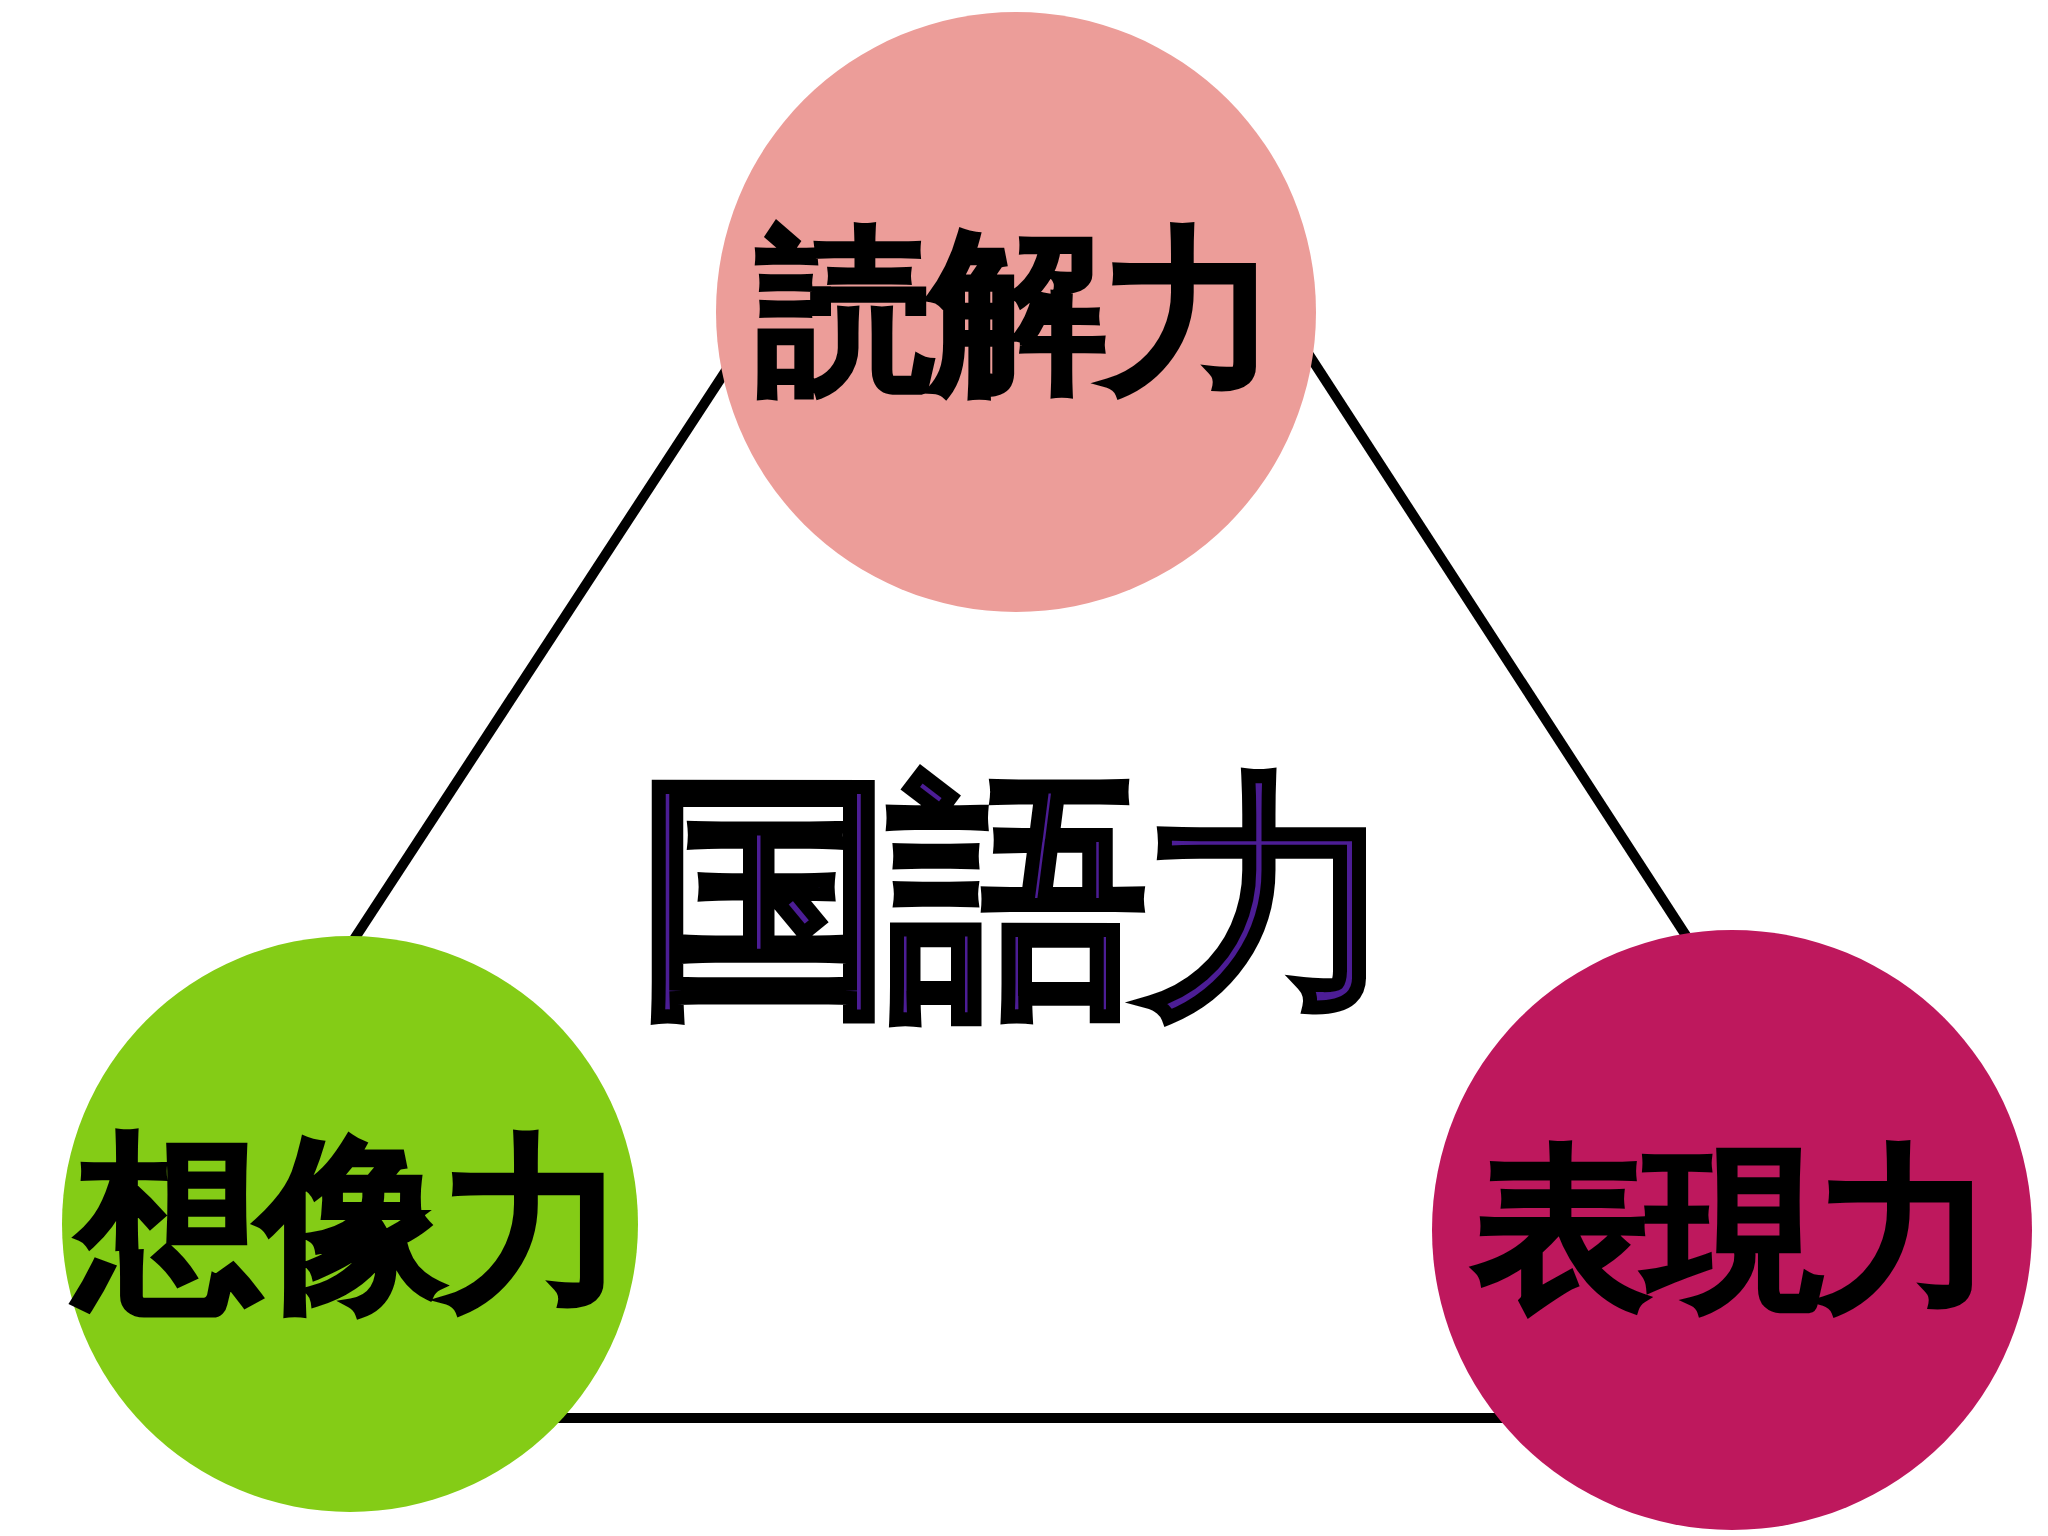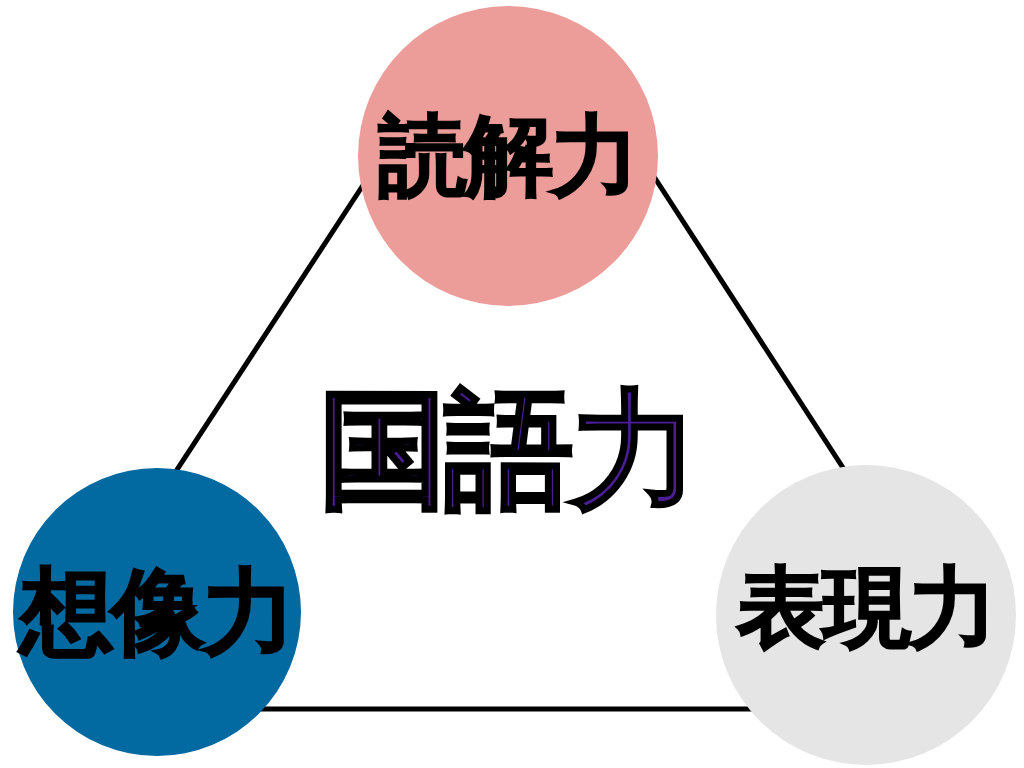--- a/index.html
+++ b/index.html
@@ -89,23 +89,23 @@
   <svg class="edges" viewBox="0 0 1024 768" xmlns="http://www.w3.org/2000/svg">
     <line class="edge" x1="439" y1="69" x2="97" y2="592" stroke="#000000"></line>
     <line class="edge" x1="588" y1="75" x2="910" y2="571" stroke="#000000"></line>
     <line class="edge" x1="180" y1="709" x2="850" y2="709" stroke="#000000"></line>
   </svg>
 
   <div class="circle circle-reading" style="background-color: rgb(236, 157, 153);">
     <span class="node-label">読解力</span>
   </div>
 
-  <div class="circle circle-imagination" style="background-color: #0369a1;">
+  <div class="circle circle-imagination" style="background-color: #84cc16; margin-left: 18px;">
     <span class="node-label">想像力</span>
   </div>
 
-  <div class="circle circle-expression" style="background-color: #e5e5e5; font-family: Liberation Mono, monospace;">
+  <div class="circle circle-expression" style="background-color: #be185d;">
     <span class="node-label">表現力</span>
   </div>
 
   <div class="diagram-title">国語力</div>
 
 </div>
 
 </body></html>

